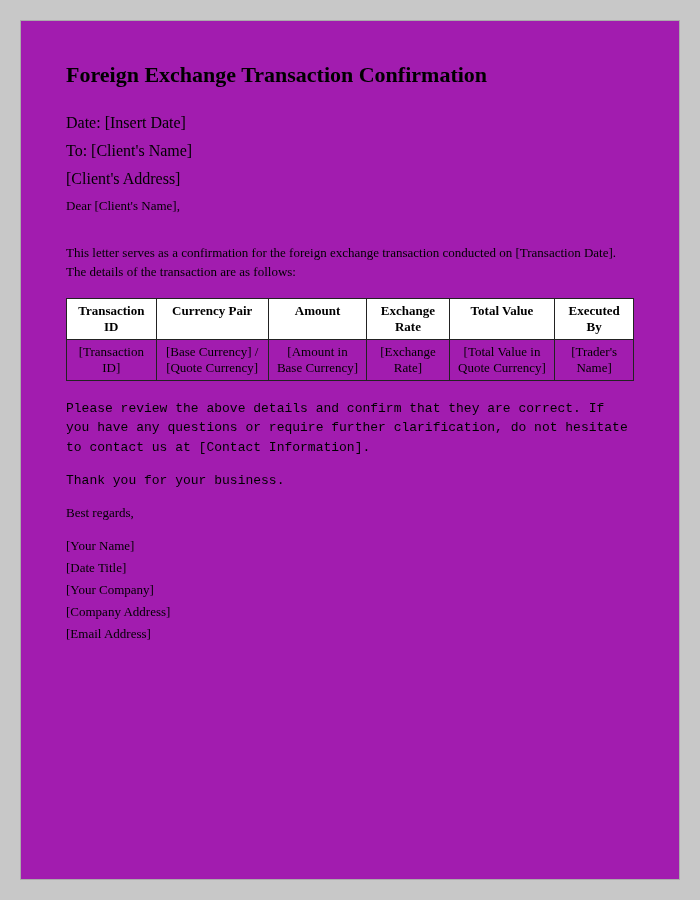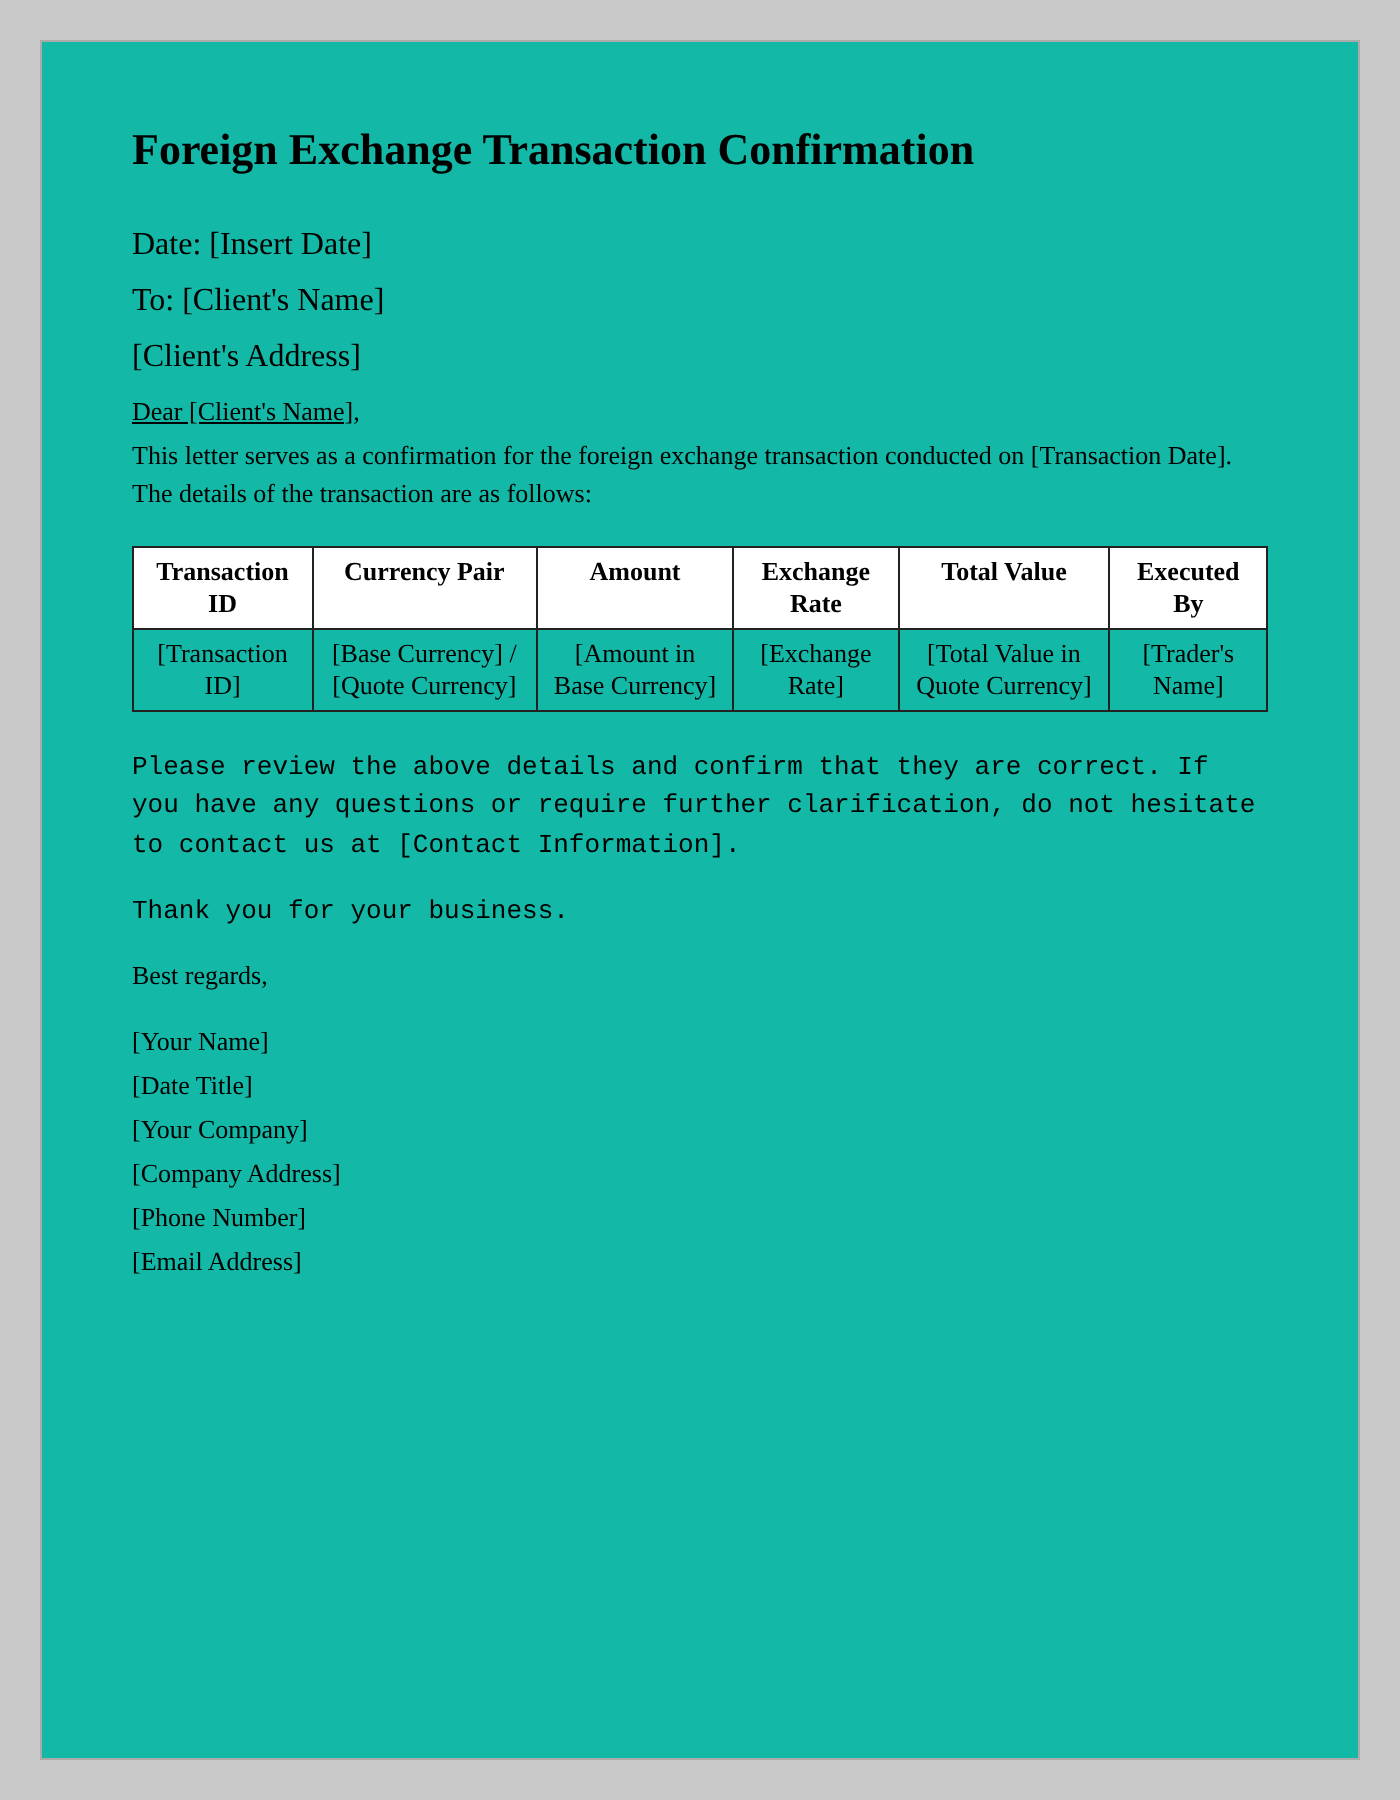--- a/index.html
+++ b/index.html
@@ -14,41 +14,40 @@
       justify-content: center;
       align-items: flex-start;
       min-height: 900px;
       padding: 20px;
       font-family: 'Times New Roman', Times, serif;
     }
 
     .page-container {
       width: 660px;
       min-height: 860px;
-      background: #14b8a6;
+      background: #a21caf;
       border: 1px solid #aaa;
       padding: 40px 45px 40px 45px;
     }
 
     .doc-title {
       font-size: 22px;
       font-weight: bold;
       margin-bottom: 24px;
       line-height: 1.3;
     }
 
     .meta-line {
       font-size: 16px;
       margin-bottom: 10px;
     }
 
     .salutation {
       font-size: 13px;
-      margin-bottom: 4px;
-      text-decoration: underline;
+      margin-bottom: 29px;
     }
 
     .intro-paragraph {
       font-size: 13px;
       margin-bottom: 16px;
       line-height: 1.5;
     }
 
     table.transaction-table {
       width: 100%;
@@ -129,17 +128,16 @@
 
   <p class="body-paragraph">Thank you for your business.</p>
 
   <p class="closing">Best regards,</p>
 
   <div class="signature-block">
     <div>[Your Name]</div>
     <div>[Date Title]</div>
     <div>[Your Company]</div>
     <div>[Company Address]</div>
-    <div>[Phone Number]</div>
     <div>[Email Address]</div>
   </div>
 
 </div>
 
 </body></html>

